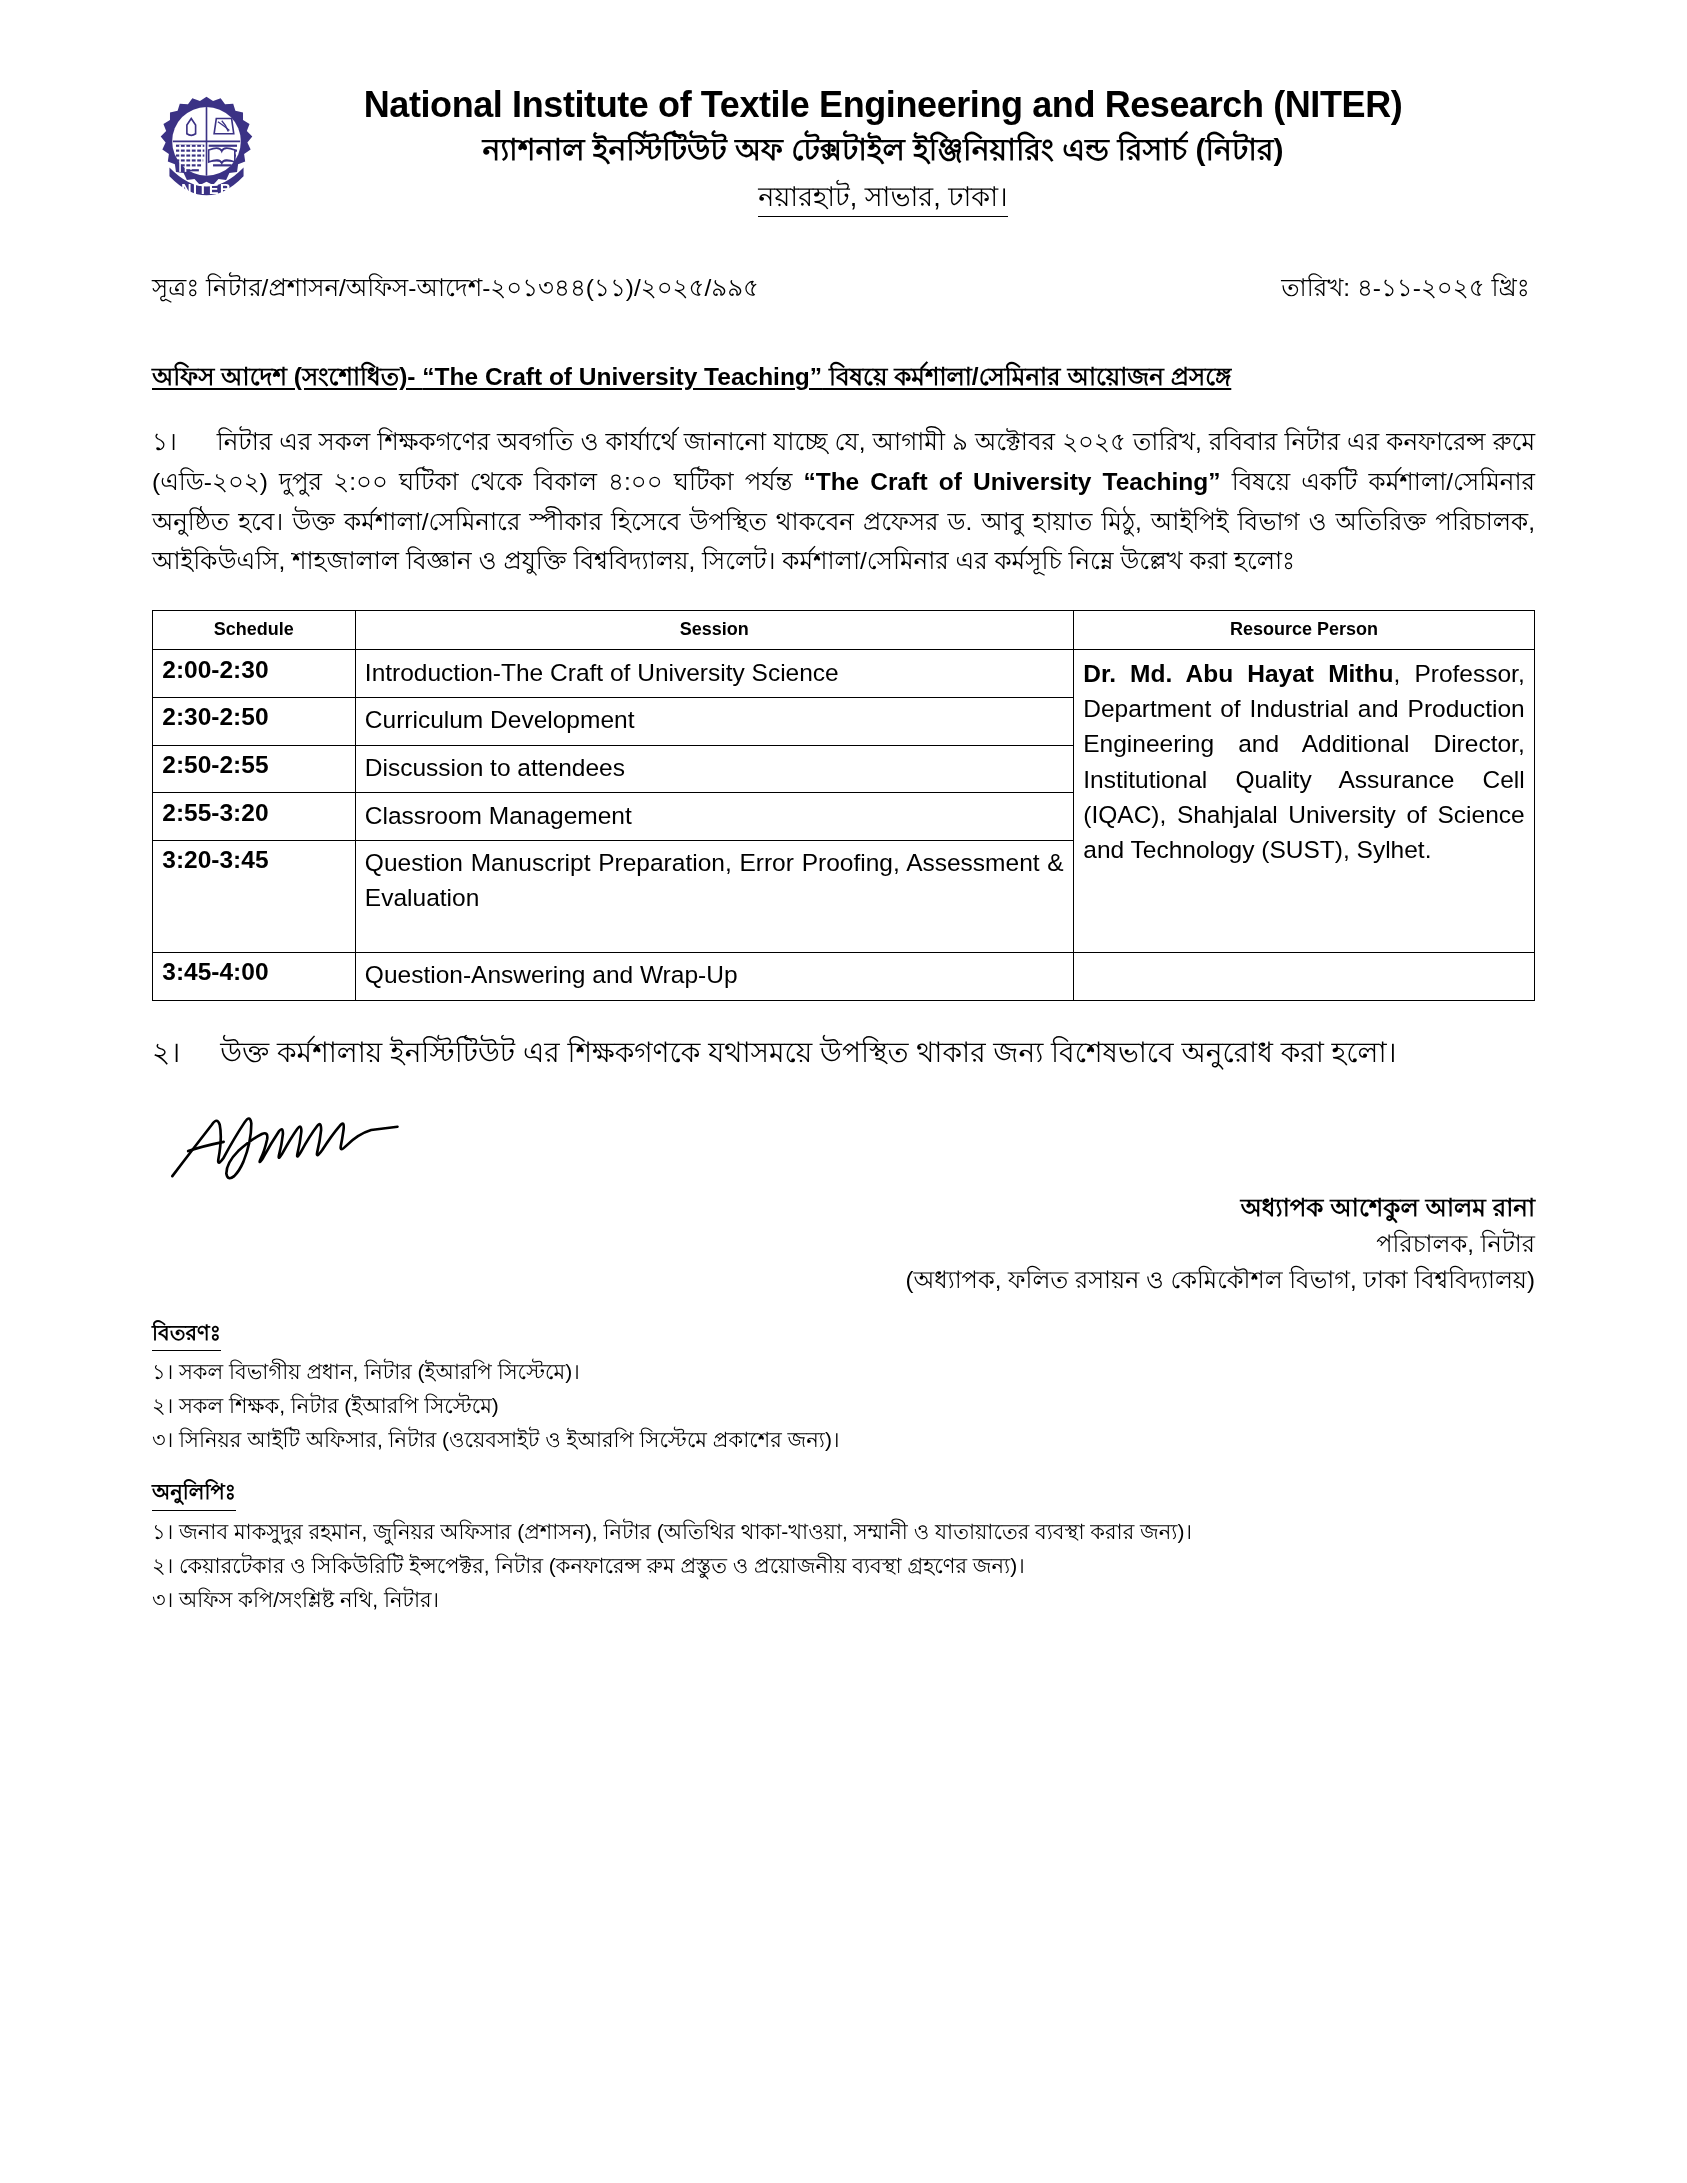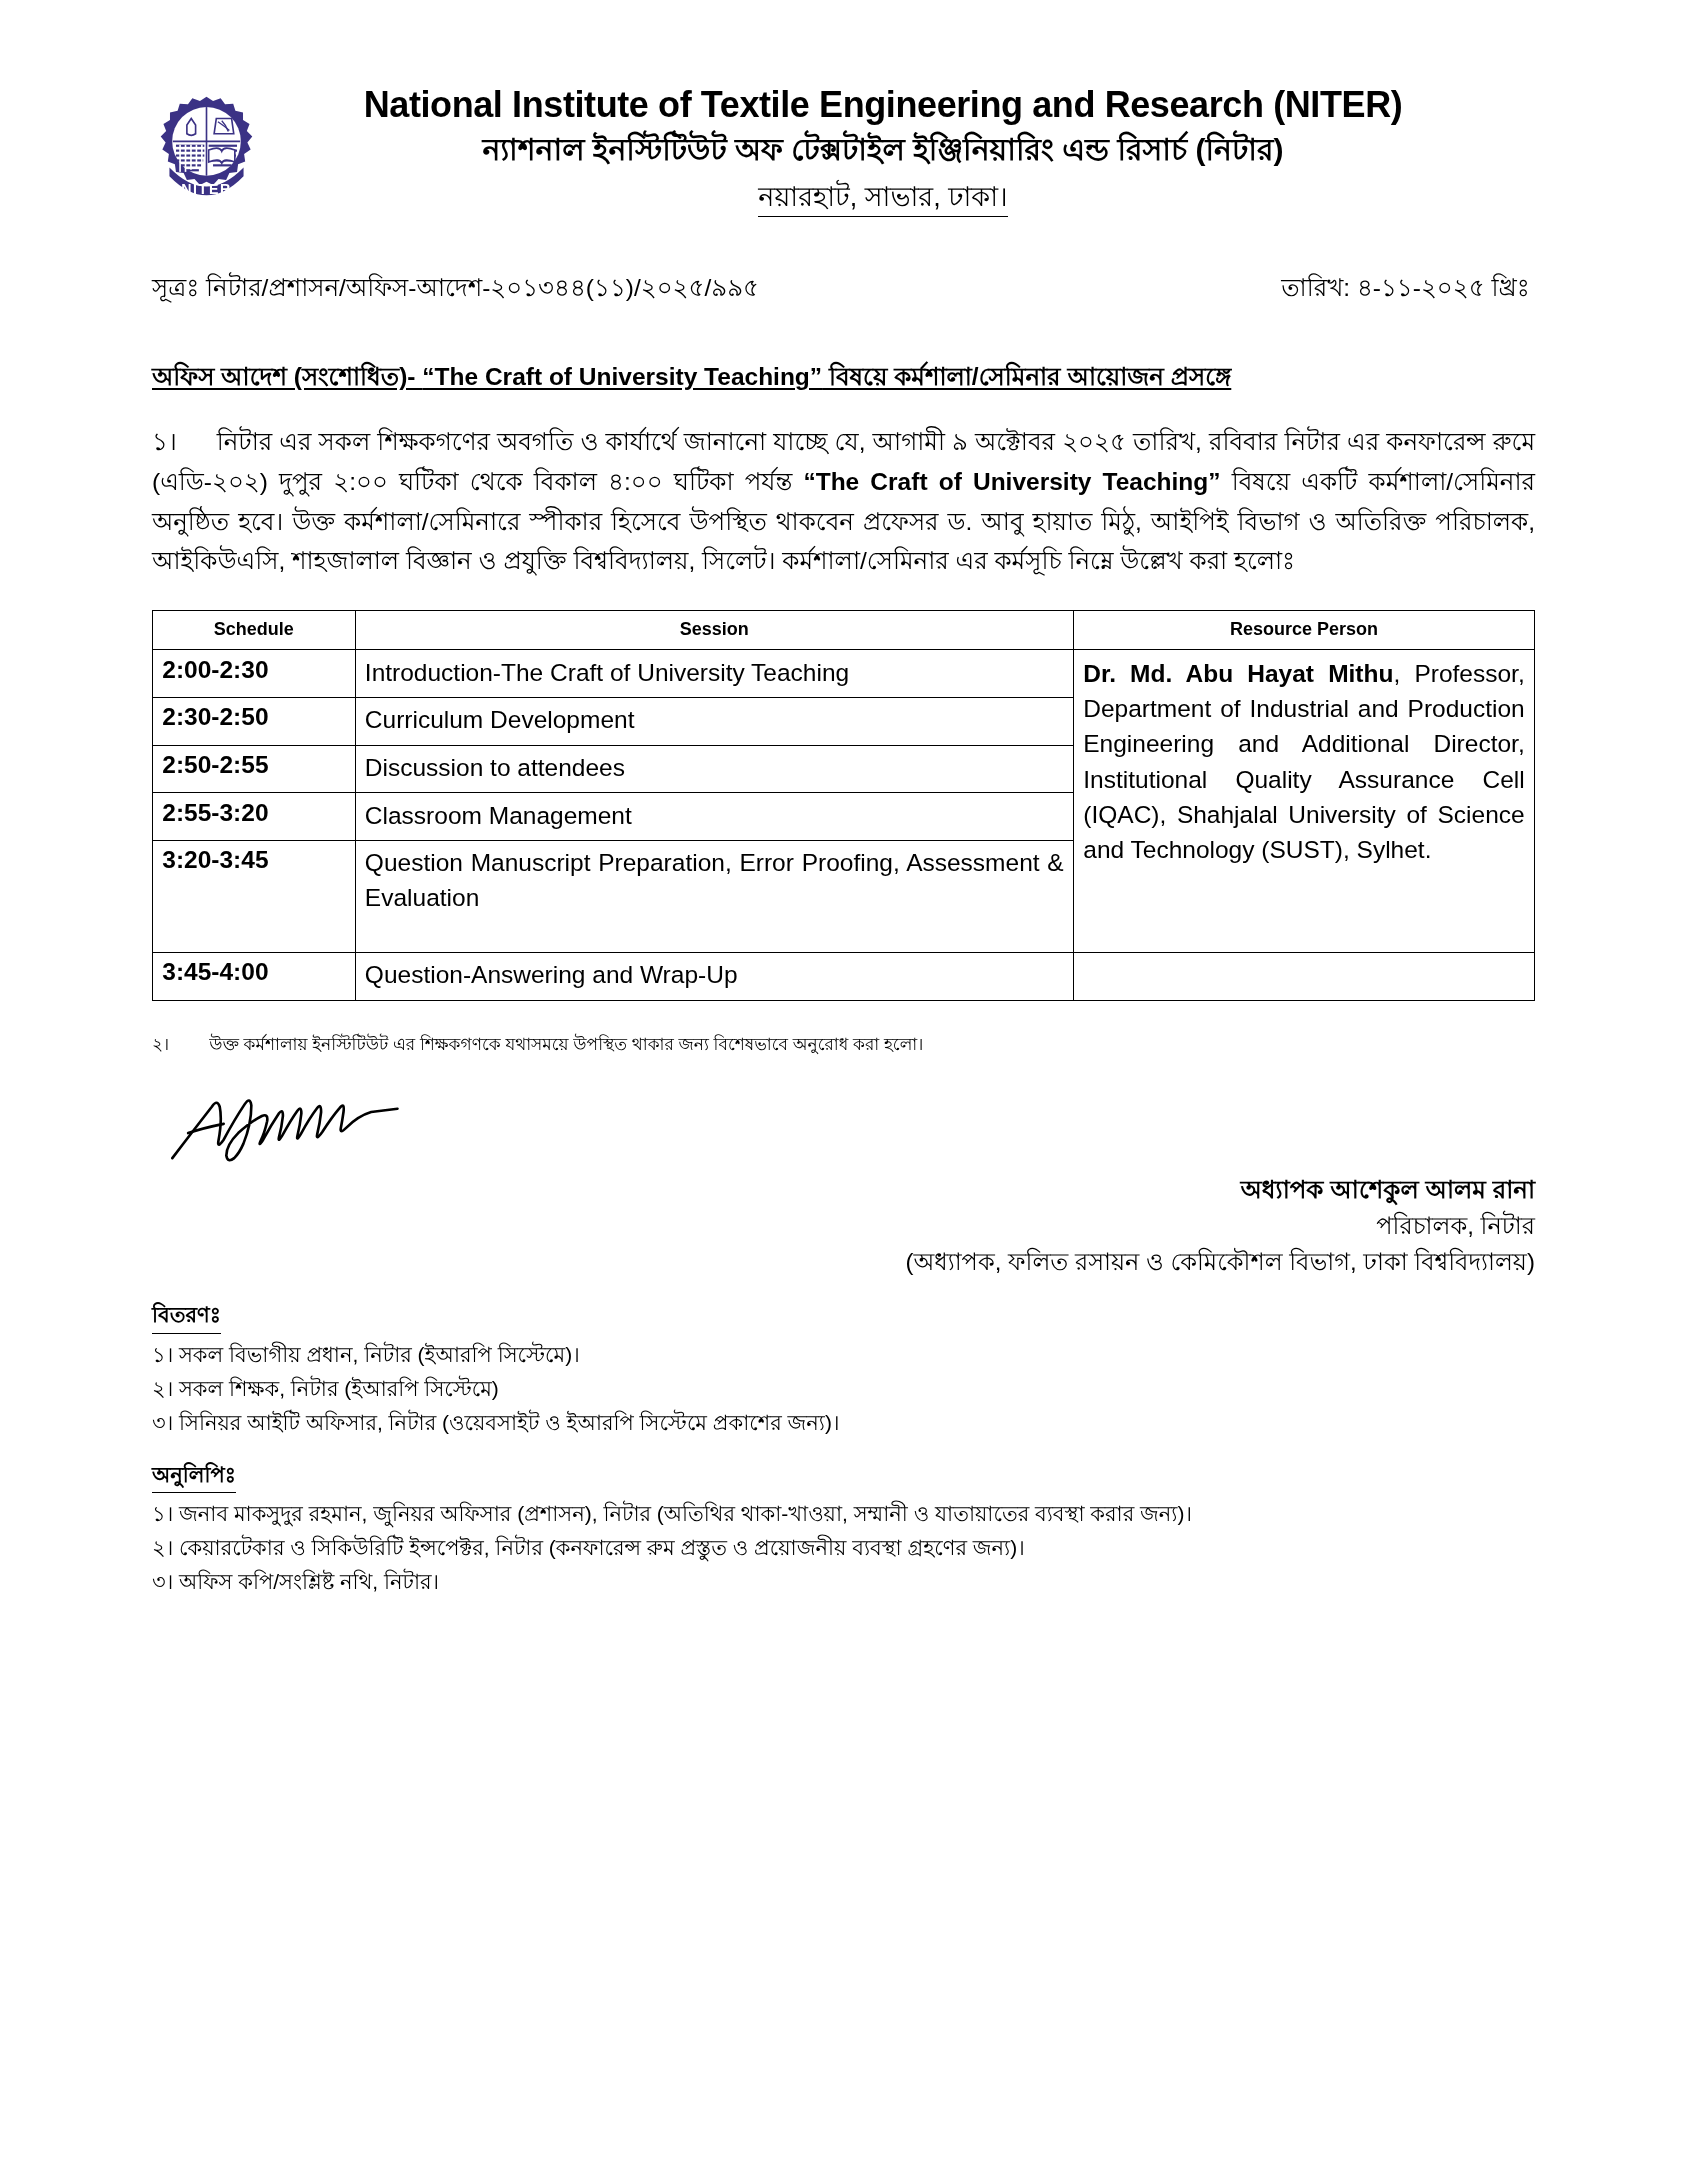--- a/index.html
+++ b/index.html
@@ -147,21 +147,21 @@
     text-justify: inter-word;
     line-height: 1.44;
   }
   td.res b { font-weight: bold; margin-top: 41px; }
   tr.tall td { height: 99px; }
 
   
   .para2 {
     padding: 0 152px;
     margin-top: 30px;
-    font-size: 17px;
+    font-size: 28px;
     line-height: 1.6;
   }
   .para2 .num { margin-right: 40px; }
 
   
   .sig-block {
     padding: 0 152px;
     margin-top: 29px;
     text-align: right;
   }
@@ -280,21 +280,21 @@
       <thead>
         <tr>
           <th>Schedule</th>
           <th>Session</th>
           <th>Resource Person</th>
         </tr>
       </thead>
       <tbody>
         <tr>
           <td class="sched">2:00-2:30</td>
-          <td class="sess">Introduction-The Craft of University Teaching</td>
+          <td class="sess">Introduction-The Craft of University Science</td>
           <td class="res" rowspan="5"><b>Dr. Md. Abu Hayat Mithu</b><span>, Professor, Department of Industrial and Production Engineering and Additional Director, Institutional Quality Assurance Cell (IQAC), Shahjalal University of Science and Technology (SUST), Sylhet.</span></td>
         </tr>
         <tr>
           <td class="sched">2:30-2:50</td>
           <td class="sess">Curriculum Development</td>
         </tr>
         <tr>
           <td class="sched">2:50-2:55</td>
           <td class="sess">Discussion to attendees</td>
         </tr>

